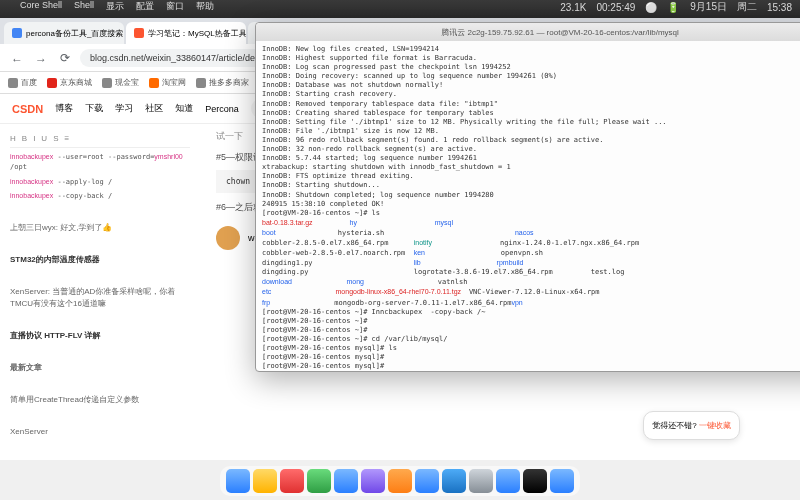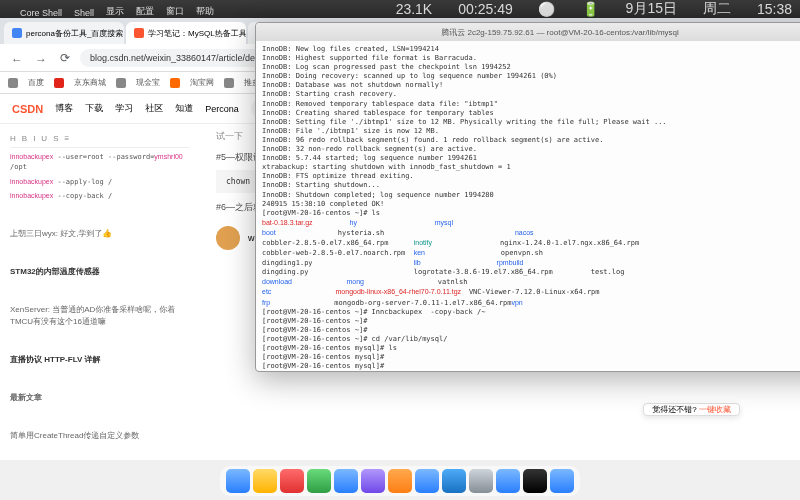--- a/index.html
+++ b/index.html
@@ -1,56 +1,56 @@
 <!DOCTYPE html>
 <html><head>
 <meta charset="utf-8">
 <style>
 *{margin:0;padding:0;box-sizing:border-box;font-family:-apple-system,BlinkMacSystemFont,"Segoe UI",sans-serif}
 body{background:#f0f0f0;width:800px;height:500px;overflow:hidden;position:relative;font-size:9px}
-.menubar{height:18px;background:linear-gradient(#3a3a3a,#2a2a2a);display:flex;align-items:flex-end;padding:0 8px;color:#ddd;gap:12px}
+.menubar{height:18px;background:linear-gradient(#3a3a3a,#2a2a2a);display:flex;align-items:flex-start;padding:0 8px;color:#ddd;gap:12px}
 .menubar .apple{font-size:11px}
-.menubar .right{margin-left:auto;display:flex;gap:26px;align-items:center;font-size:14px}
+.menubar .right{margin-left:auto;display:flex;gap:10px;align-items:center;font-size:10px}
 .tabs{height:26px;background:#dee1e6;display:flex;align-items:flex-end;padding:0 4px;gap:2px}
 .tab{background:#f1f3f4;height:22px;padding:6px 8px;border-radius:6px 6px 0 0;display:flex;align-items:center;gap:4px;font-size:8px;max-width:120px;overflow:hidden;white-space:nowrap}
 .tab.active{background:#fff}
 .tab .fav{width:10px;height:10px;background:#4285f4;border-radius:2px;flex-shrink:0}
 .addrbar{height:28px;background:#fff;display:flex;align-items:center;padding:0 8px;gap:6px;border-bottom:1px solid #ddd}
 .navbtn{width:18px;height:18px;display:flex;align-items:center;justify-content:center;color:#5f6368;font-size:12px}
 .url{flex:1;background:#f1f3f4;border-radius:12px;padding:4px 10px;font-size:9px;color:#333}
 .bookmarks{height:22px;background:#fff;display:flex;align-items:center;padding:0 8px;gap:10px;border-bottom:1px solid #ddd;font-size:8px;color:#555}
-.bm{display:flex;align-items:flex-end;gap:10px}
+.bm{display:flex;align-items:flex-end;gap:3px}
 .bm .bi{width:10px;height:10px;background:#888;border-radius:2px}
 .page{background:#fff;height:calc(500px - 94px - 40px);display:flex;position:relative}
 .csdn-hdr{position:absolute;top:0;left:0;right:0;height:30px;background:#fff;border-bottom:1px solid #eee;display:flex;align-items:center;padding:0 12px;gap:12px;font-size:9px;z-index:1}
 .csdn-logo{color:#fc5531;font-weight:bold;font-size:11px}
 .csdn-hdr .pub{margin-left:auto;background:#fc5531;color:#fff;padding:3px 10px;border-radius:12px}
 .left-col{width:200px;padding:36px 10px 10px;font-size:8px;color:#666;overflow:hidden}
 .editor-toolbar{display:flex;gap:6px;padding:4px 0;border-bottom:1px solid #eee;margin-bottom:4px;font-size:8px;color:#888}
 .code-sm{font-family:monospace;font-size:7px;color:#555;line-height:1.4;margin:4px 0}
 .code-sm .hl{color:#d63384}
-.side-sec{margin-top:26px;font-size:8px;line-height:1.5}
+.side-sec{margin-top:20px;font-size:8px;line-height:1.5}
 .side-sec .t{color:#333;font-weight:700}
 .main-col{flex:1;padding:36px 16px 10px;font-size:9px}
 .step{color:#4d4d4d;margin:8px 0 6px}
 .cmd{background:#f5f5f5;padding:6px 10px;font-family:monospace;font-size:8px;color:#333;margin:6px 0}
 .author{display:flex;align-items:center;gap:8px;margin-top:12px}
 .avatar{width:24px;height:24px;border-radius:50%;background:#e0a050}
 .follow{background:#fc5531;color:#fff;padding:2px 8px;border-radius:3px;font-size:8px}
 .stats{margin-left:auto;display:flex;gap:12px;color:#999;font-size:8px}
 .terminal{position:absolute;top:22px;left:255px;width:610px;height:350px;background:#fdfdfd;border:1px solid #999;border-radius:4px;box-shadow:0 8px 30px rgba(0,0,0,.3);z-index:100;display:flex;flex-direction:column}
 .term-title{height:18px;background:linear-gradient(#ececec,#dcdcdc);border-radius:4px 4px 0 0;display:flex;align-items:center;justify-content:center;font-size:8px;color:#555;position:relative}
 .term-body{flex:1;padding:4px 6px;font-family:Menlo,monospace;font-size:7px;line-height:1.3;color:#333;overflow:hidden;white-space:pre}
 .term-body .blue{color:#2563eb}
 .term-body .red{color:#dc2626}
 .term-body .teal{color:#0d9488}
 .dock{position:absolute;bottom:4px;left:50%;transform:translateX(-50%);display:flex;gap:3px;background:rgba(255,255,255,.5);padding:3px 6px;border-radius:10px}
 .dock .di{width:24px;height:24px;border-radius:5px;background:linear-gradient(#7ab8ff,#2a7fff)}
 .helper{position:absolute;right:4px;top:260px;width:34px;height:34px;border-radius:50%;background:#ffe9d6;border:2px solid #ff9a56}
-.tip{position:absolute;right:60px;bottom:84px;background:#fff;border:1px solid #ddd;padding:0 8px;font-size:8px;border-radius:4px;box-shadow:0 2px 6px rgba(0,0,0,.1)}
+.tip{position:absolute;right:60px;bottom:60px;background:#fff;border:1px solid #ddd;padding:8px 8px;font-size:8px;border-radius:10px;box-shadow:0 2px 6px rgba(0,0,0,.1)}
 .tip .k{color:#fc5531}
 </style>
 </head>
 <body>
 
 <div class="menubar">
   <span class="apple"></span>
   <span>Core Shell</span>
   <span>Shell</span>
   <span>显示</span>

